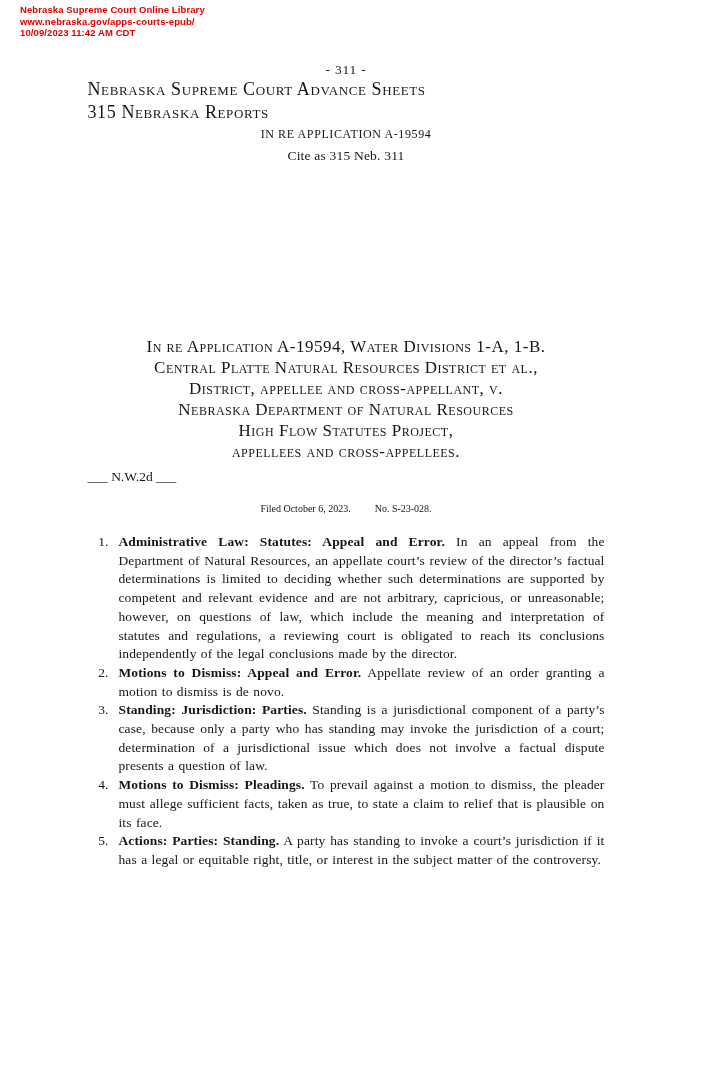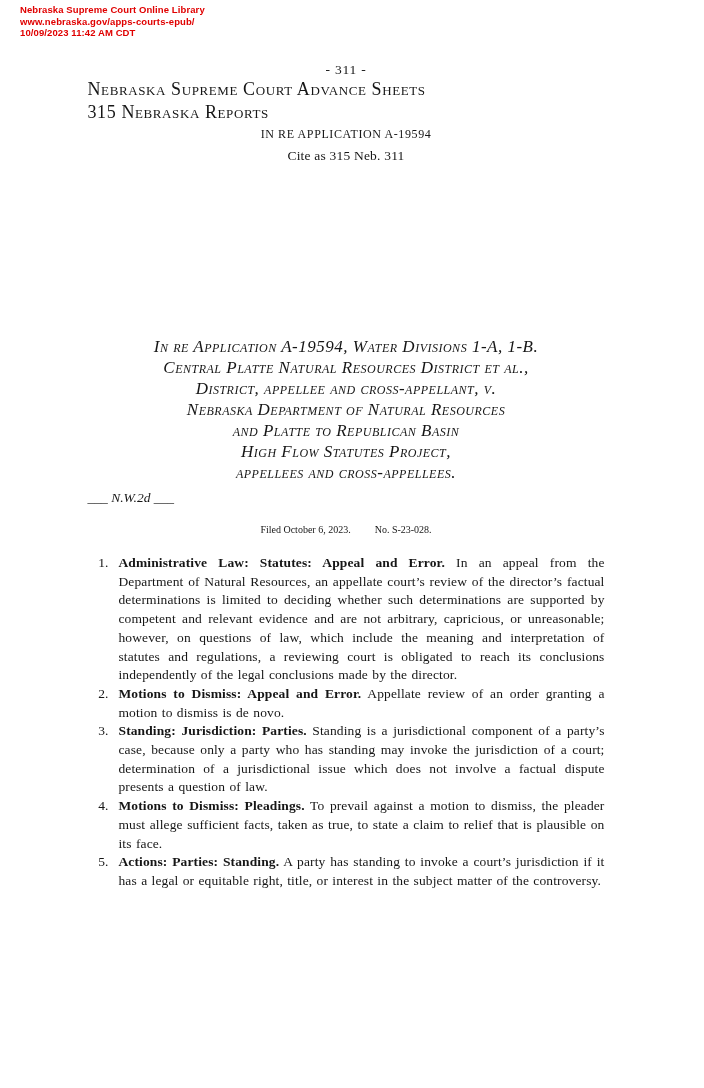--- a/index.html
+++ b/index.html
@@ -53,21 +53,20 @@
     letter-spacing: 0.6px;
   }
   .h-cite {
     text-align: center;
     font-size: 13.5px;
     line-height: 21px;
     letter-spacing: 0.2px;
   }
   .caption {
     margin-top: 170px;
-    font-style: italic;
   }
   .caption-line {
     text-align: center;
     font-variant: small-caps;
     font-size: 17px;
     line-height: 21px;
     letter-spacing: 0.5px;
   }
   .reporter-line {
     text-align: left;
@@ -125,21 +124,20 @@
     <div class="h-smallcaps">Nebraska Supreme Court Advance Sheets</div>
     <div class="h-smallcaps">315 Nebraska Reports</div>
     <div class="h-caps">IN RE APPLICATION A-19594</div>
     <div class="h-cite">Cite as 315 Neb. 311</div>
 
     <div class="caption">
       <div class="caption-line">In re Application A-19594, Water Divisions 1-A, 1-B.</div>
       <div class="caption-line">Central Platte Natural Resources District et al.,</div>
       <div class="caption-line">District, appellee and cross-appellant, v.</div>
       <div class="caption-line">Nebraska Department of Natural Resources</div>
-      <div class="caption-line">and Platte to Republican Basin</div>
       <div class="caption-line">High Flow Statutes Project,</div>
       <div class="caption-line">appellees and cross-appellees.</div>
       <div class="reporter-line">___ N.W.2d ___</div>
     </div>
 
     <div class="filed-line">
       <span>Filed October 6, 2023.</span><span class="gap"></span><span>No. S-23-028.</span>
     </div>
 
     <div class="syllabus">

